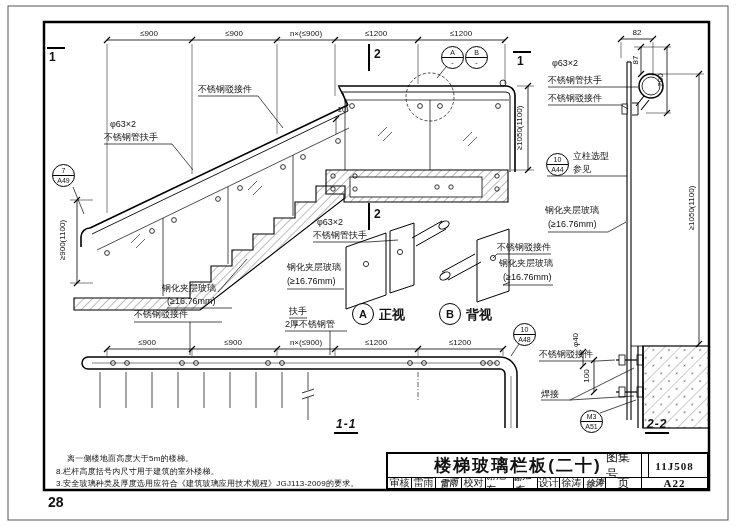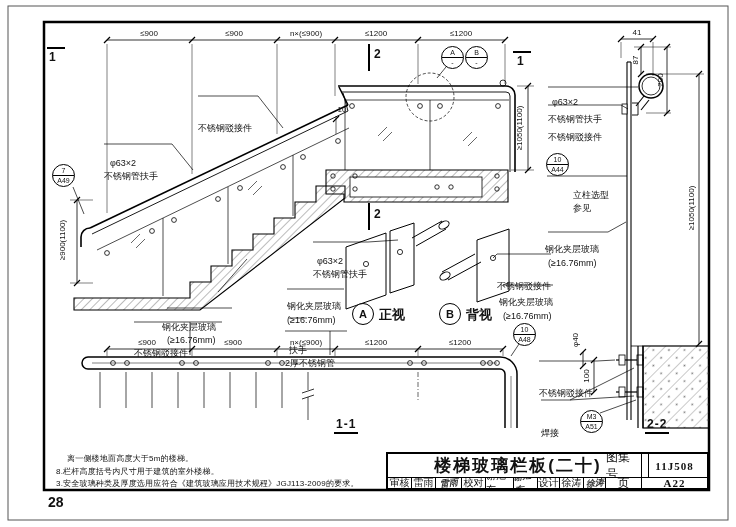--- a/index.html
+++ b/index.html
@@ -1,32 +1,32 @@
 <!DOCTYPE html>
 <html><head>
 <meta charset="utf-8">
 <style>
   html,body{margin:0;padding:0;background:#e8e8e4;}
   .page{position:relative;width:736px;height:527px;background:#ffffff;overflow:hidden;
         font-family:"Liberation Sans","DejaVu Sans",sans-serif;color:#111;}
   .page *{box-sizing:border-box;}
   svg.lines{position:absolute;left:0;top:0;pointer-events:none;}
-  .lbl{position:absolute;font-size:9px;line-height:1.2;white-space:nowrap;color:#111;margin-top:39px;}
+  .lbl{position:absolute;font-size:9px;line-height:1.2;white-space:nowrap;color:#111;}
   .sm{font-size:8px;}
   .dimh{position:absolute;font-size:8px;white-space:nowrap;transform:translate(-50%,-100%);}
   .vdim{position:absolute;font-size:8px;white-space:nowrap;transform:translate(-50%,-50%) rotate(-90deg);}
   .sect{position:absolute;font-size:12px;font-weight:bold;}
   .bubble{position:absolute;width:23px;height:23px;border:1px solid #000;border-radius:50%;
           background:#fff;display:flex;flex-direction:column;align-items:stretch;justify-content:center;
           font-size:7px;line-height:1;text-align:center;}
   .bubble .bt{border-bottom:1px solid #000;padding:1px 0;}
   .bubble .bb{padding:1px 0;}
   .circ{position:absolute;width:22px;height:22px;border:1.5px solid #000;border-radius:50%;background:#fff;
         display:flex;align-items:center;justify-content:center;font-size:11px;font-weight:bold;}
-  .vtitle{position:absolute;font-size:12px;font-weight:bold;letter-spacing:1px;border-bottom:2px solid #000;padding:0 2px 1px 2px;}
+  .vtitle{position:absolute;font-size:12px;font-weight:bold;letter-spacing:1px;border-bottom:2px solid #000;padding:0 2px 1px 2px;font-style:italic;}
   .viewname{position:absolute;font-size:13px;font-weight:bold;}
   .note{position:absolute;font-size:8px;white-space:nowrap;letter-spacing:0.2px;}
   .tblock{position:absolute;border:2px solid #000;background:#fff;}
   .tb-cell{position:absolute;display:flex;align-items:center;justify-content:center;overflow:hidden;}
   .br{border-right:1px solid #000;}
   .bb2{border-bottom:1px solid #000;}
   .tb-title{font-size:17px;font-weight:bold;letter-spacing:2px;}
   .tb-lab{font-size:12px;}
   .tb-val{font-family:"Liberation Serif","DejaVu Serif",serif;font-weight:bold;font-size:11px;letter-spacing:1px;}
   .tb-name{font-size:10px;}
@@ -309,21 +309,21 @@
   <div class="dimh" style="left:376px;top:347px">≤1200</div>
   <div class="dimh" style="left:460px;top:347px">≤1200</div>
   <div class="lbl" style="left:289px;top:306px">扶手</div>
   <div class="lbl" style="left:285px;top:319px">2厚不锈钢管</div>
   <div class="bubble" style="left:513px;top:323px">
     <span class="bt">10</span>
     <span class="bb">A48</span>
   </div>
   <div class="vtitle" style="left:334px;top:417px">1-1</div>
 
-  <div class="dimh" style="left:637px;top:37px">41</div>
+  <div class="dimh" style="left:637px;top:37px">82</div>
   <div class="vdim" style="left:635px;top:60px">87</div>
   <div class="vdim" style="left:660px;top:80px">200</div>
   <div class="vdim" style="left:691px;top:208px">≥1050(1100)</div>
   <div class="vdim" style="left:575px;top:340px">φ40</div>
   <div class="vdim" style="left:586px;top:376px">100</div>
   <div class="lbl" style="left:552px;top:58px">φ63×2</div>
   <div class="lbl" style="left:548px;top:75px">不锈钢管扶手</div>
   <div class="lbl" style="left:548px;top:93px">不锈钢驳接件</div>
   <div class="bubble" style="left:546px;top:153px">
     <span class="bt">10</span>

